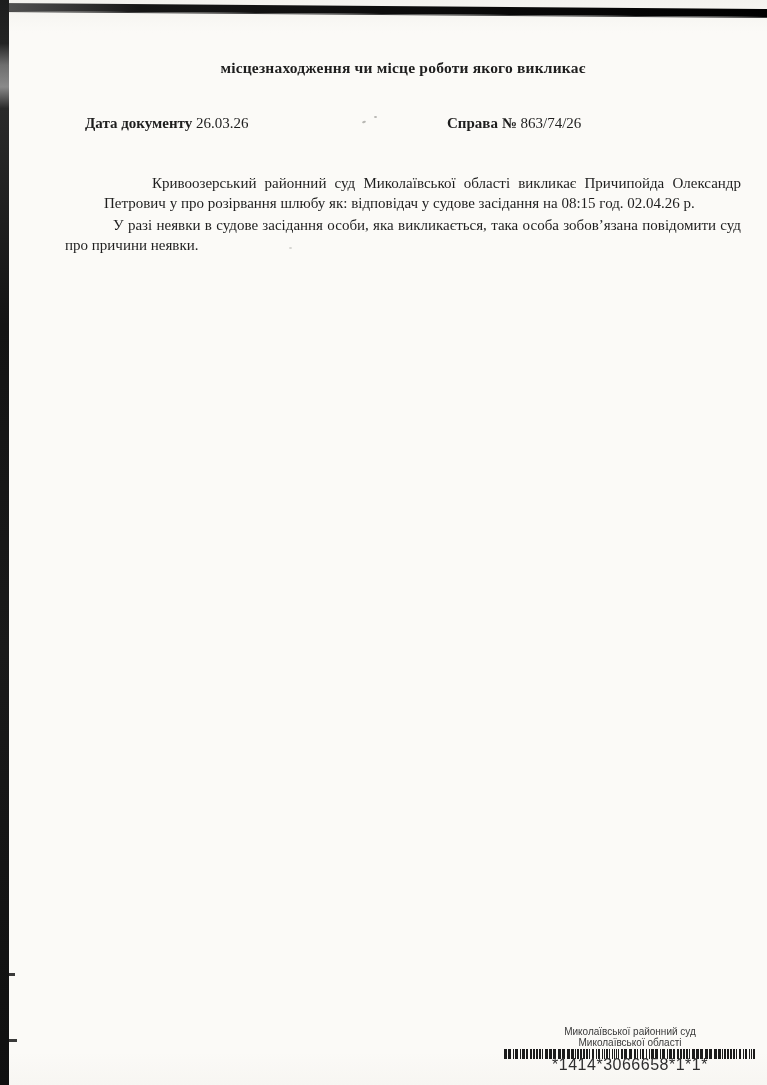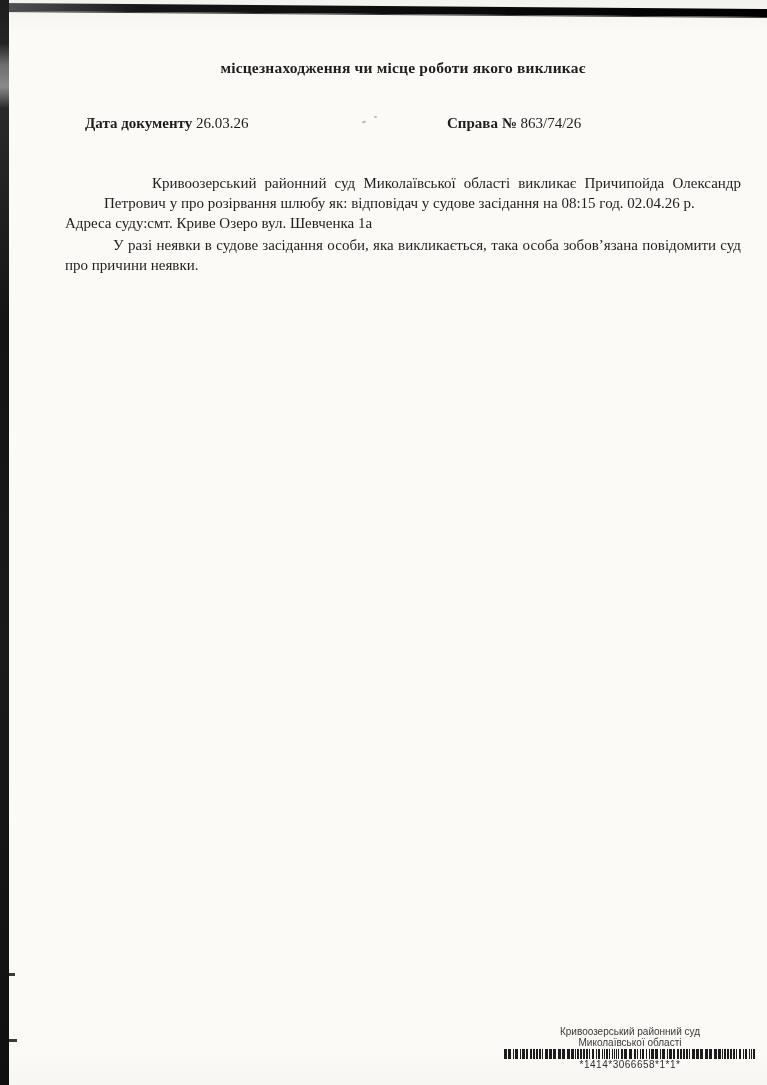--- a/index.html
+++ b/index.html
@@ -130,21 +130,21 @@
     font-size: 0;
   }
   .barcode i {
     display: inline-block;
     height: 100%;
     background: #1b1b1b;
     vertical-align: top;
   }
   .barcode-text {
     margin-top: 0;
-    font-size: 10px;
+    font-size: 16px;
     letter-spacing: 0.5px;
     color: #2e2e2e;
   }
 </style>
 </head>
 <body>
 
 <div class="scan-page">
 
   <div class="edge-top"></div>
@@ -160,27 +160,26 @@
     <h1 class="doc-title"><br>
       <span>місцезнаходження чи місце роботи якого викликає</span>
     </h1>
 
     <div class="meta-row">
       <div class="meta-date"><span class="meta-label">Дата документу</span> <span>26.03.26</span></div>
       <div class="meta-case"><span class="meta-label">Справа №</span> <span>863/74/26</span></div>
     </div>
 
     <p class="para indent p-main">Кривоозерський районний суд Миколаївської області викликає Причипойда Олександр Петрович у про розірвання шлюбу  як: відповідач у судове засідання  на  08:15 год. 02.04.26 р.</p>
-    <p class="plain-line">Адреса суду:смт. Криве Озеро вул. Шевченка 1а</p>
 
 
     <p class="para indent p-absence">У разі неявки в судове засідання особи, яка викликається, така особа зобов’язана повідомити суд про причини неявки.</p>
 
   </div>
 
   <div class="footer">
-    <div>Кривоозерський районний суд</div>
+    <div>Миколаївської районний суд</div>
     <div>Миколаївської області</div>
     <div class="barcode"><i style="width:3px;margin-right:1px"></i><i style="width:3px;margin-right:2px"></i><i style="width:1px;margin-right:1px"></i><i style="width:3px;margin-right:2px"></i><i style="width:1px;margin-right:1px"></i><i style="width:3px;margin-right:1px"></i><i style="width:2px;margin-right:2px"></i><i style="width:2px;margin-right:1px"></i><i style="width:2px;margin-right:1px"></i><i style="width:2px;margin-right:1px"></i><i style="width:2px;margin-right:1px"></i><i style="width:1px;margin-right:2px"></i><i style="width:3px;margin-right:1px"></i><i style="width:3px;margin-right:1px"></i><i style="width:3px;margin-right:2px"></i><i style="width:3px;margin-right:1px"></i><i style="width:3px;margin-right:2px"></i><i style="width:3px;margin-right:1px"></i><i style="width:3px;margin-right:1px"></i><i style="width:1px;margin-right:1px"></i><i style="width:2px;margin-right:1px"></i><i style="width:2px;margin-right:1px"></i><i style="width:2px;margin-right:1px"></i><i style="width:2px;margin-right:1px"></i><i style="width:1px;margin-right:2px"></i><i style="width:2px;margin-right:2px"></i><i style="width:1px;margin-right:1px"></i><i style="width:2px;margin-right:2px"></i><i style="width:1px;margin-right:1px"></i><i style="width:1px;margin-right:1px"></i><i style="width:2px;margin-right:1px"></i><i style="width:1px;margin-right:2px"></i><i style="width:1px;margin-right:1px"></i><i style="width:1px;margin-right:1px"></i><i style="width:1px;margin-right:1px"></i><i style="width:1px;margin-right:2px"></i><i style="width:2px;margin-right:1px"></i><i style="width:3px;margin-right:2px"></i><i style="width:3px;margin-right:2px"></i><i style="width:2px;margin-right:1px"></i><i style="width:1px;margin-right:2px"></i><i style="width:1px;margin-right:1px"></i><i style="width:2px;margin-right:2px"></i><i style="width:1px;margin-right:2px"></i><i style="width:1px;margin-right:1px"></i><i style="width:3px;margin-right:1px"></i><i style="width:3px;margin-right:2px"></i><i style="width:1px;margin-right:1px"></i><i style="width:3px;margin-right:2px"></i><i style="width:1px;margin-right:1px"></i><i style="width:3px;margin-right:1px"></i><i style="width:2px;margin-right:2px"></i><i style="width:2px;margin-right:1px"></i><i style="width:2px;margin-right:1px"></i><i style="width:2px;margin-right:1px"></i><i style="width:2px;margin-right:1px"></i><i style="width:1px;margin-right:2px"></i><i style="width:3px;margin-right:1px"></i><i style="width:3px;margin-right:1px"></i><i style="width:3px;margin-right:2px"></i><i style="width:3px;margin-right:1px"></i><i style="width:3px;margin-right:2px"></i><i style="width:3px;margin-right:1px"></i><i style="width:3px;margin-right:1px"></i><i style="width:1px;margin-right:1px"></i><i style="width:2px;margin-right:1px"></i><i style="width:2px;margin-right:1px"></i><i style="width:2px;margin-right:1px"></i><i style="width:2px;margin-right:1px"></i><i style="width:1px;margin-right:2px"></i><i style="width:2px;margin-right:2px"></i><i style="width:1px;margin-right:1px"></i><i style="width:2px;margin-right:2px"></i><i style="width:1px;margin-right:1px"></i><i style="width:1px;margin-right:1px"></i><i style="width:2px;margin-right:1px"></i></div>
     <div class="barcode-text">*1414*3066658*1*1*</div>
   </div>
 
 </div>
 
 </body></html>

